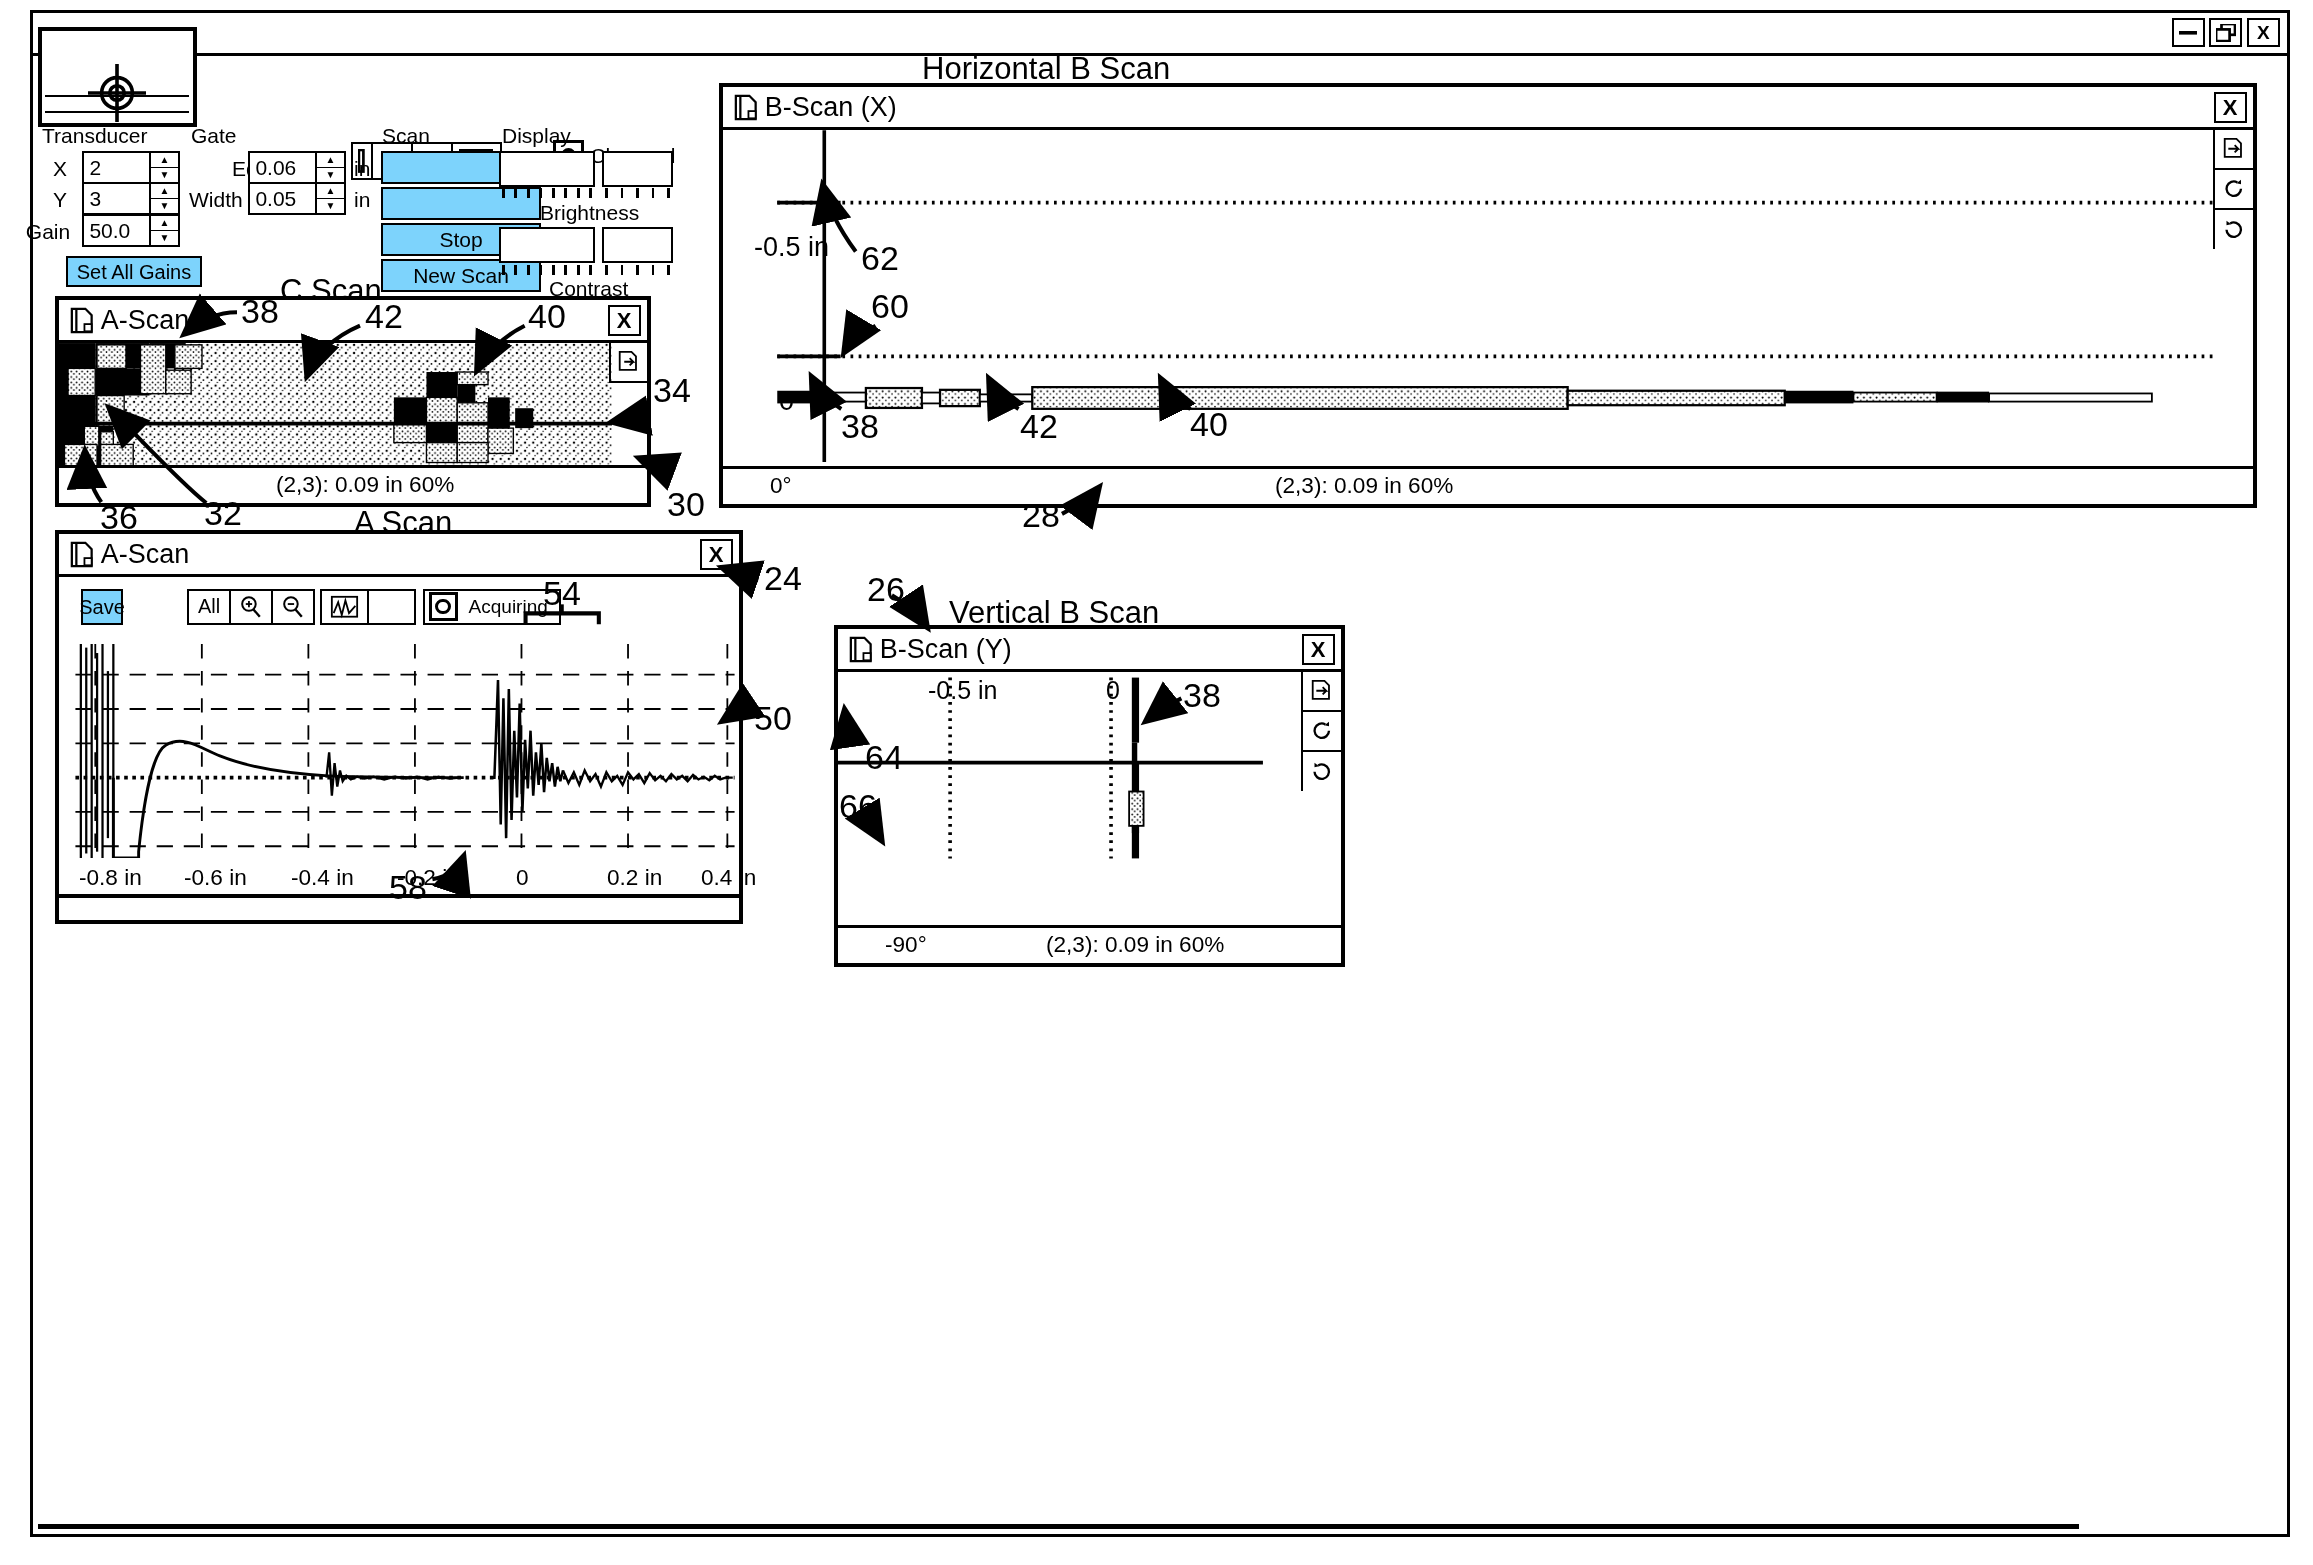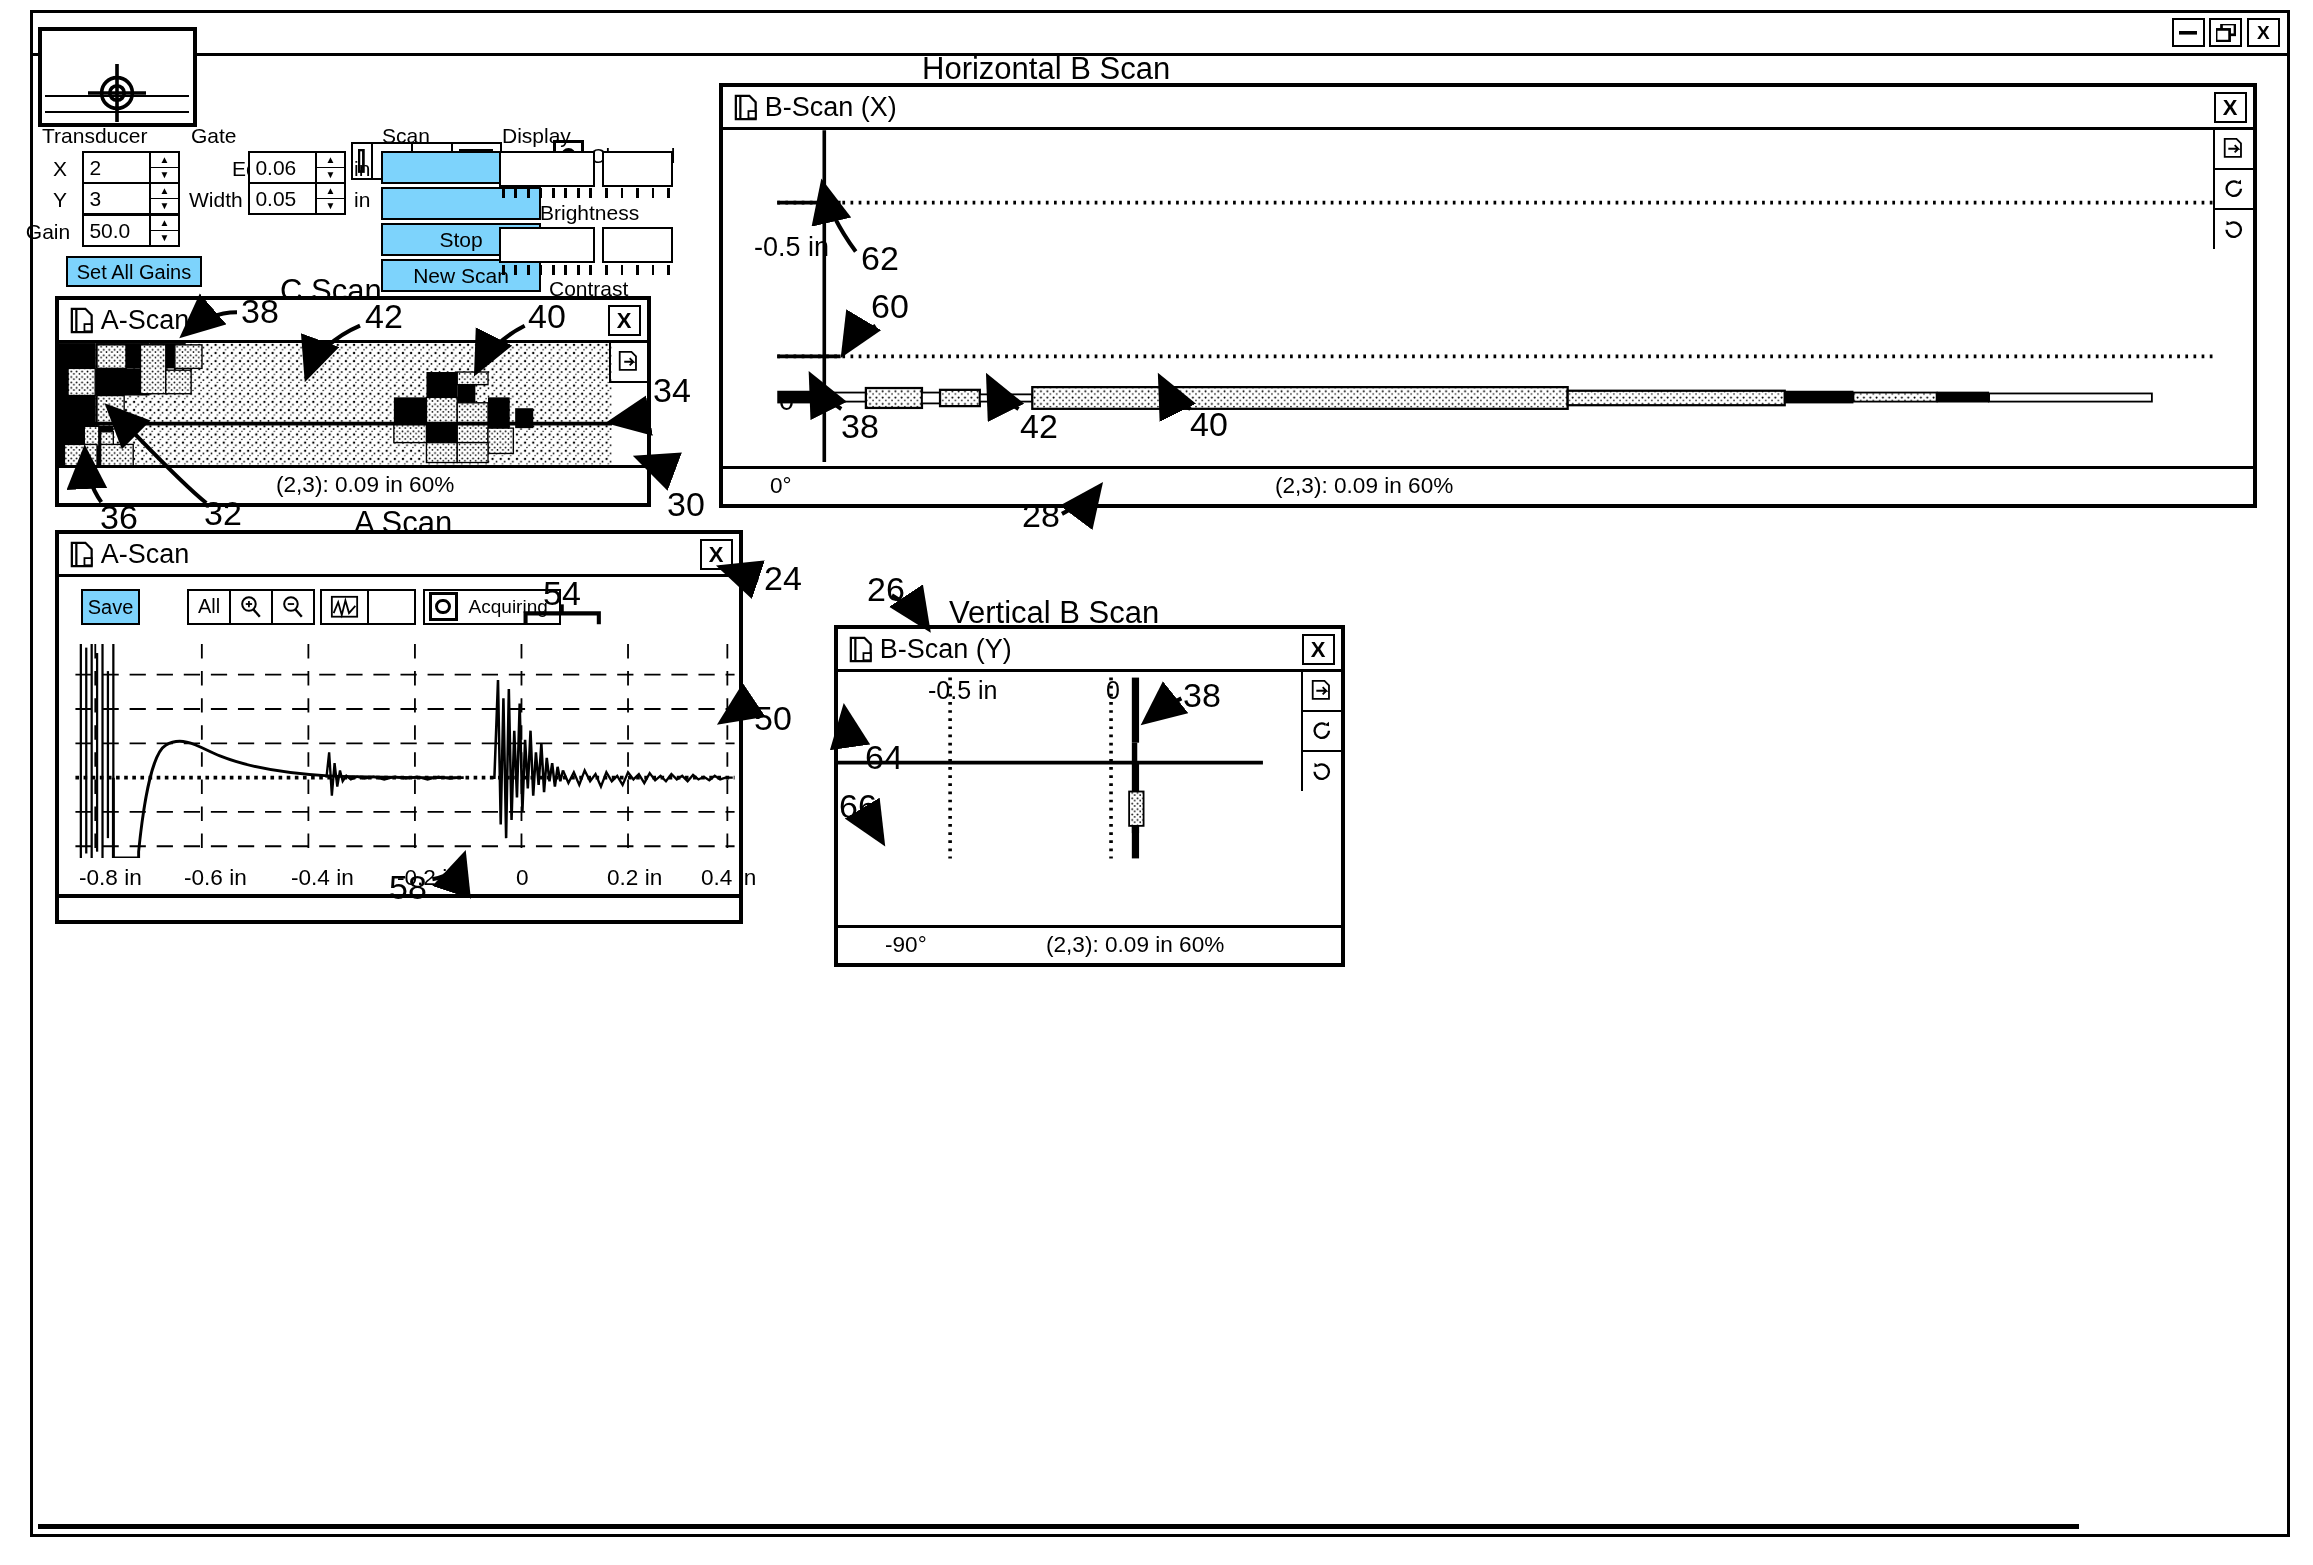--- a/index.html
+++ b/index.html
@@ -350,21 +350,21 @@
           <path d="M2 2 h15 l7 7 v19 h-22 z" fill="#fff" stroke="#000" stroke-width="2.5"></path>
           <line x1="7" y1="3" x2="7" y2="27" stroke="#000" stroke-width="2.5"></line>
           <rect x="16" y="19" width="8" height="8" fill="#fff" stroke="#000" stroke-width="2"></rect>
         </svg>
       </span>
       <span class="tname">A-Scan</span>
       <span class="win-close">X</span>
     </div>
 
     <div style="position:absolute;left:0;top:43px;width:100%;height:58px;box-sizing:border-box;">
-      <div class="btn" style="left:22px;top:11.8px;width:59px;height:36px;font-size:20px;">Save</div>
+      <div class="btn" style="left:22px;top:11.8px;width:42px;height:36px;font-size:20px;">Save</div>
 
       <div style="position:absolute;left:128px;top:11.8px;height:36px;display:flex;border:2.7px solid #000;box-sizing:border-box;">
         <div style="width:40px;border-right:2.7px solid #000;display:flex;align-items:center;justify-content:center;font-size:20px;">All</div>
         <div style="width:40px;border-right:2.7px solid #000;display:flex;align-items:center;justify-content:center;">
           <svg width="23.5" height="23.5" viewBox="0 0 26 26">
             <circle cx="11" cy="10" r="7.5" fill="none" stroke="#000" stroke-width="2.2"></circle>
             <line x1="16" y1="16" x2="23" y2="24" stroke="#000" stroke-width="2.6"></line>
             <line x1="7.5" y1="10" x2="14.5" y2="10" stroke="#000" stroke-width="2"></line>
             <line x1="11" y1="6.5" x2="11" y2="13.5" stroke="#000" stroke-width="2"></line>
           </svg>

